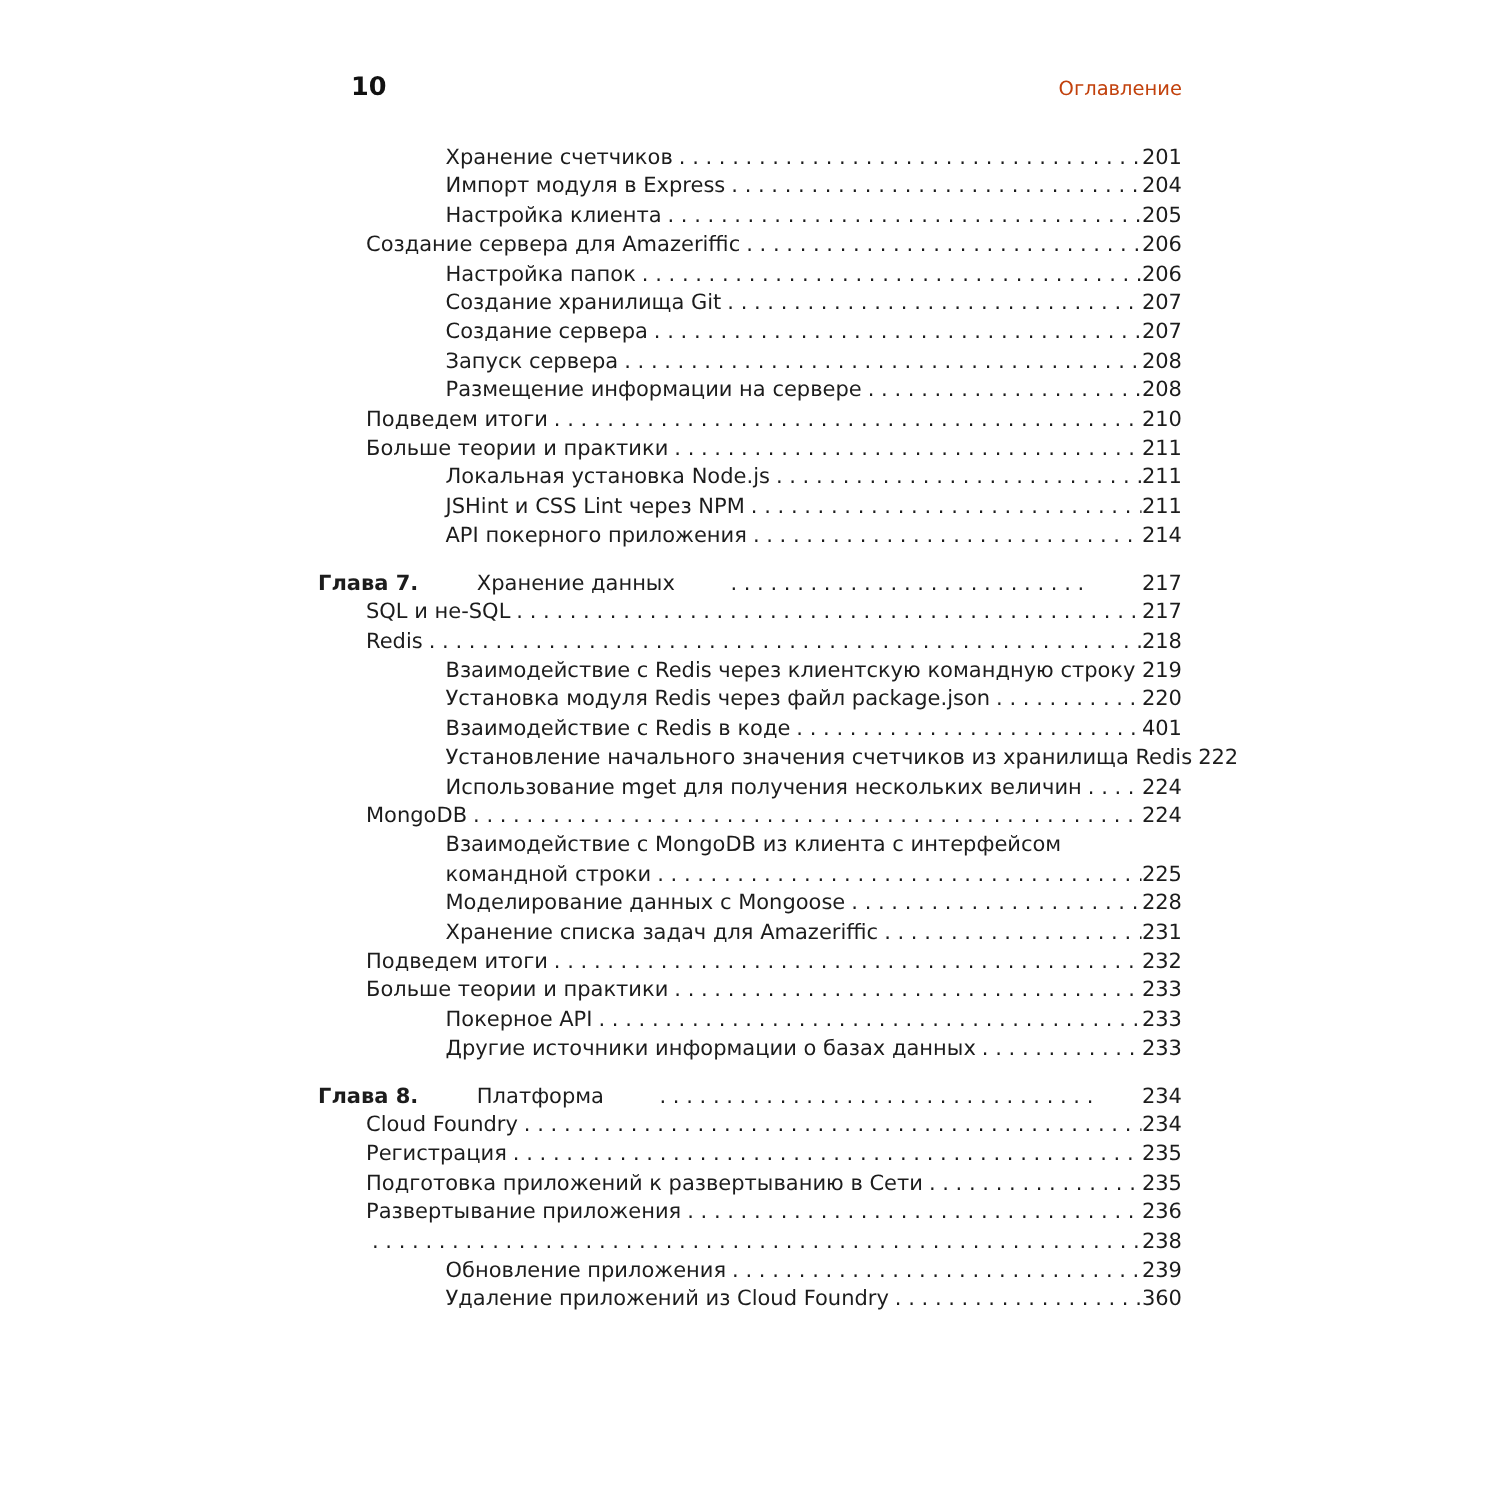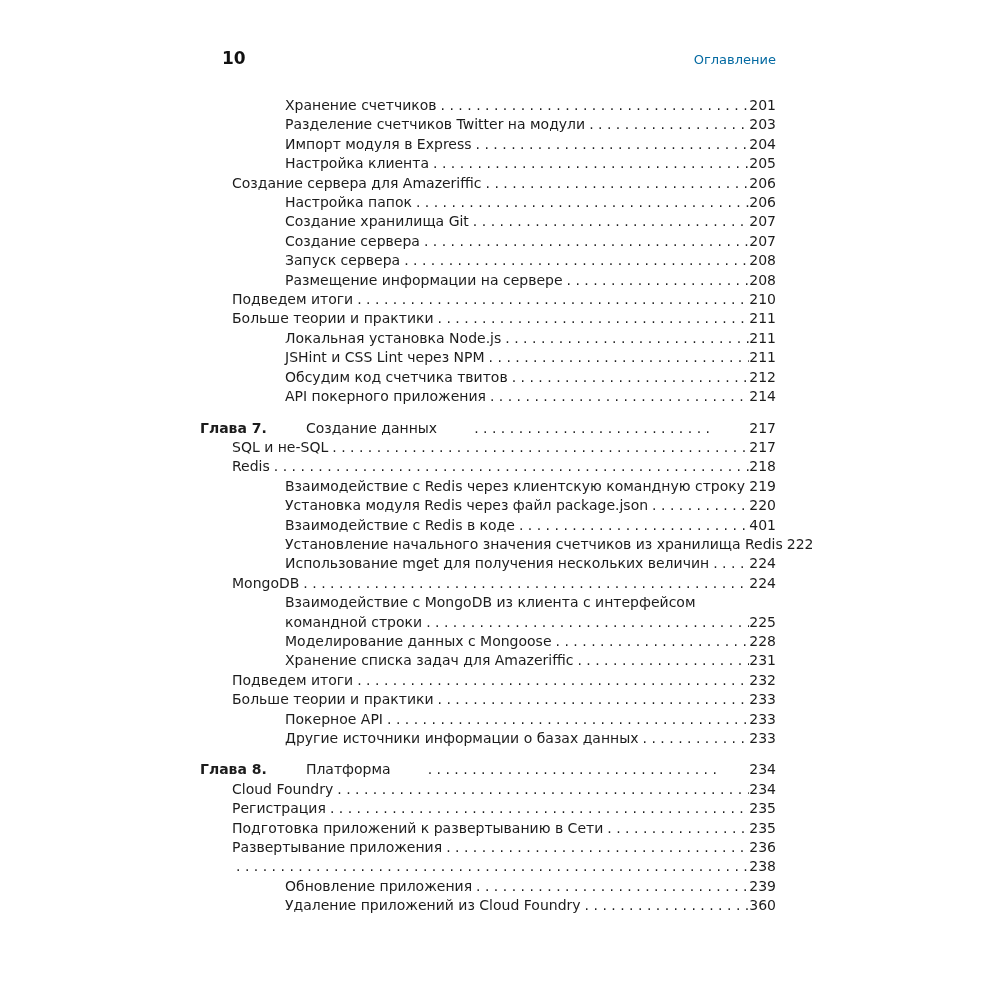--- a/index.html
+++ b/index.html
@@ -11,39 +11,39 @@
     position: relative;
     width: 1000px;
     height: 1000px;
     background: #ffffff;
     font-family: "DejaVu Sans", "Liberation Sans", sans-serif;
     color: #1c1c1c;
     overflow: hidden;
   }
   .content {
     position: absolute;
-    left: 200px;
+    left: 212px;
     top: 48px;
     width: 576px;
   }
   .page-header {
     display: flex;
     justify-content: space-between;
     align-items: baseline;
     margin-bottom: 28px;
   }
   .page-num-left {
     font-size: 17px;
     font-weight: bold;
     padding-left: 22px;
     color: #111;
   }
   .header-title {
     font-size: 13px;
-    color: #0369a1;
+    color: #c2410c;
   }
   .toc {
     font-size: 14px;
   }
   .toc-row {
     display: flex;
     align-items: baseline;
     line-height: 19.4px;
     white-space: nowrap;
   }
@@ -88,26 +88,20 @@
     </div>
     <div class="toc" id="toc">
         <div class="toc-row lvl-2">
 
     <span class="entry-text">Хранение счетчиков</span>
     <span class="leader"></span>
     <span class="page-num">201</span>
   </div>
         <div class="toc-row lvl-2">
 
-    <span class="entry-text">Разделение счетчиков Twitter на модули</span>
-    <span class="leader"></span>
-    <span class="page-num">203</span>
-  </div>
-        <div class="toc-row lvl-2">
-
     <span class="entry-text">Импорт модуля в Express</span>
     <span class="leader"></span>
     <span class="page-num">204</span>
   </div>
         <div class="toc-row lvl-2">
 
     <span class="entry-text">Настройка клиента</span>
     <span class="leader"></span>
     <span class="page-num">205</span>
   </div>
@@ -163,36 +157,30 @@
 
     <span class="entry-text">Локальная установка Node.js</span>
     <span class="leader"></span>
     <span class="page-num">211</span>
   </div>
         <div class="toc-row lvl-2">
 
     <span class="entry-text">JSHint и CSS Lint через NPM</span>
     <span class="leader"></span>
     <span class="page-num">211</span>
-  </div>
-        <div class="toc-row lvl-2">
-
-    <span class="entry-text">Обсудим код счетчика твитов</span>
-    <span class="leader"></span>
-    <span class="page-num">212</span>
   </div>
         <div class="toc-row lvl-2">
 
     <span class="entry-text">API покерного приложения</span>
     <span class="leader"></span>
     <span class="page-num">214</span>
   </div>
         <div class="toc-row lvl-0 chapter">
     <span class="chapter-prefix">Глава 7.</span>
-    <span class="entry-text">Создание данных</span>
+    <span class="entry-text">Хранение данных</span>
     <span class="leader"></span>
     <span class="page-num">217</span>
   </div>
         <div class="toc-row lvl-1">
 
     <span class="entry-text">SQL и не-SQL</span>
     <span class="leader"></span>
     <span class="page-num">217</span>
   </div>
         <div class="toc-row lvl-1">

